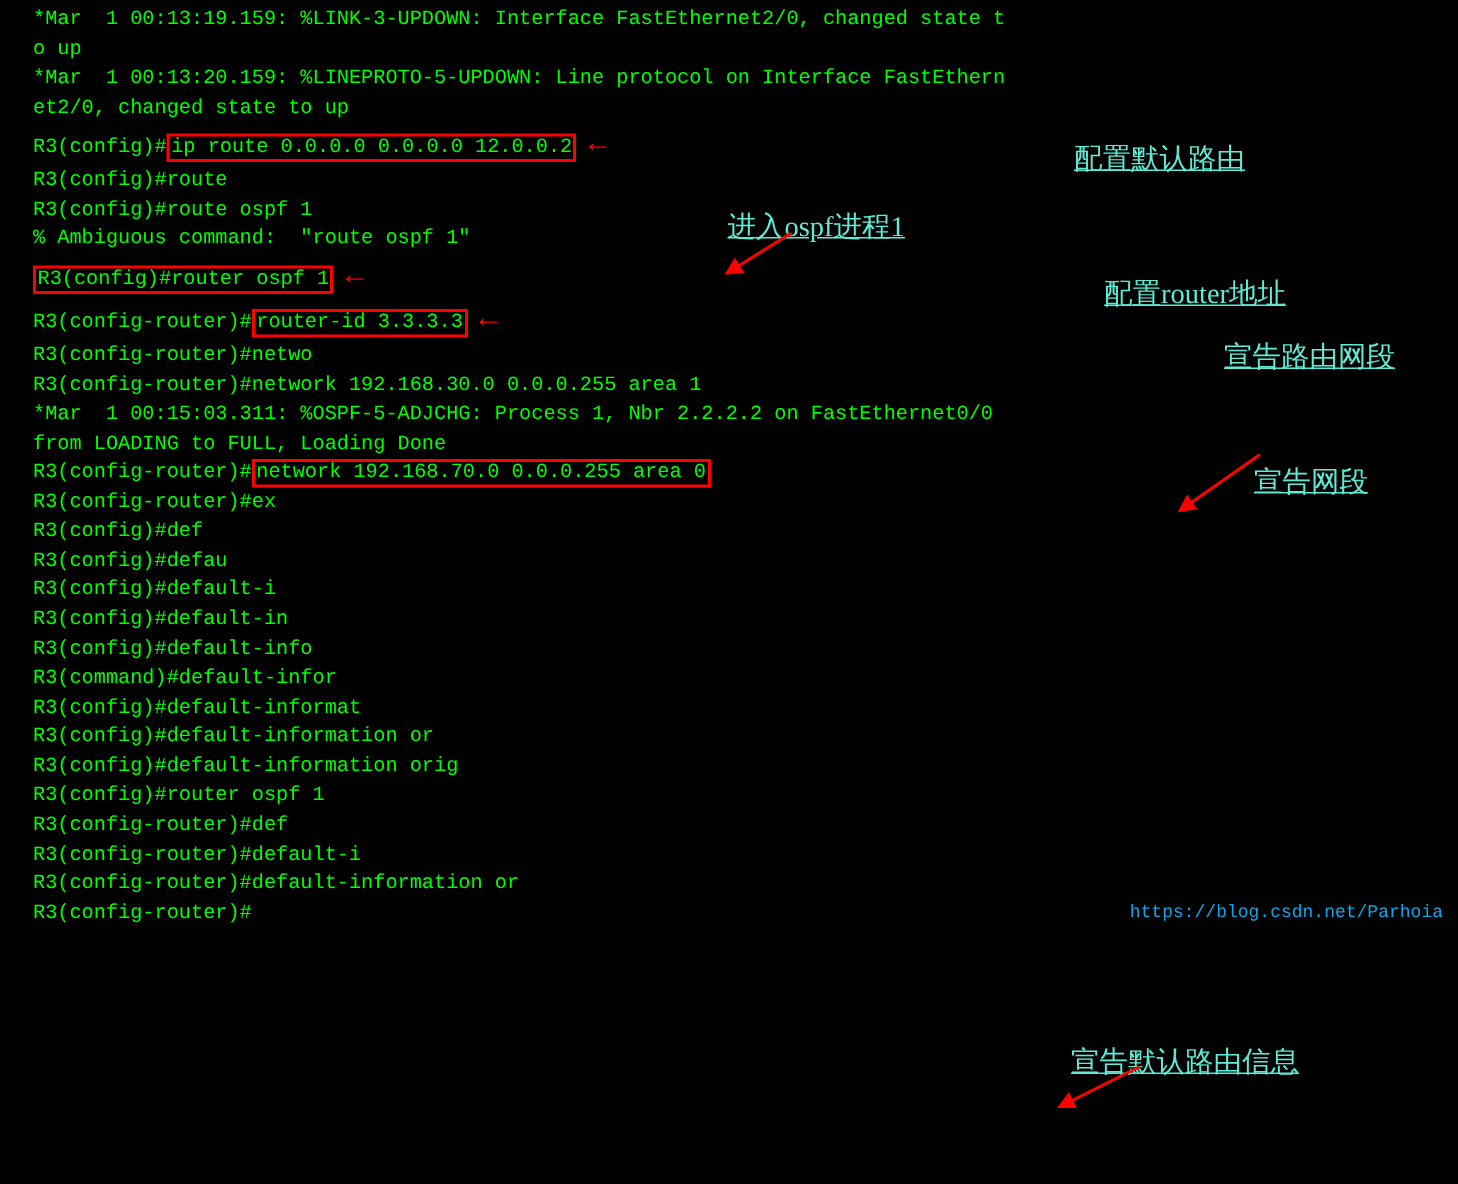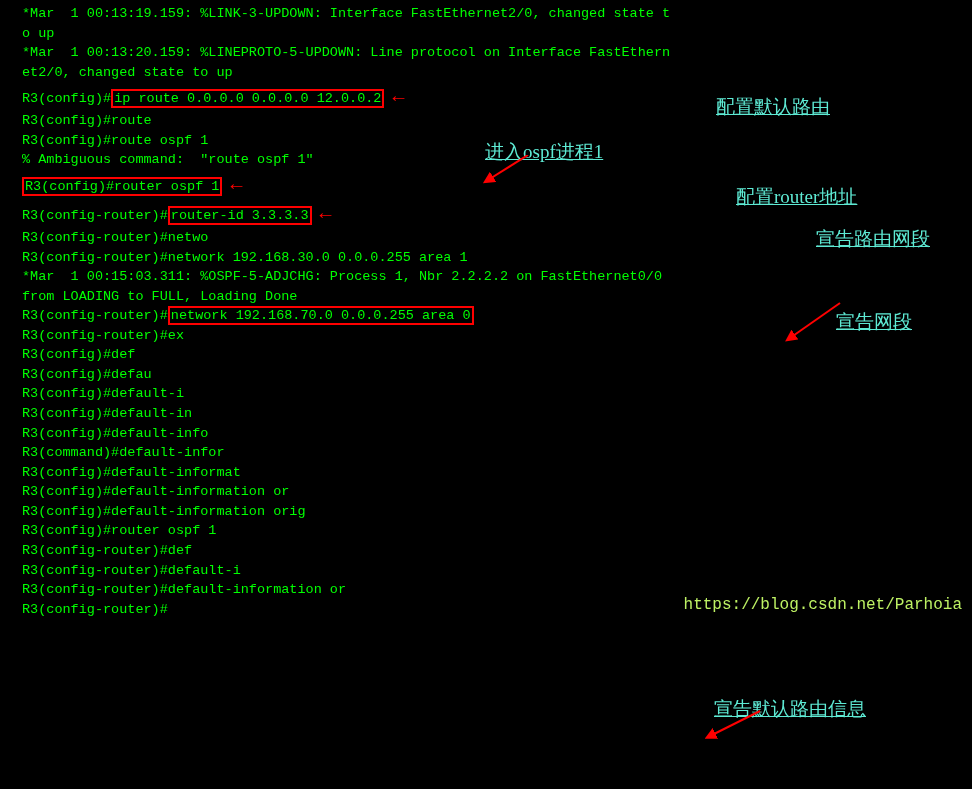--- a/index.html
+++ b/index.html
@@ -32,22 +32,22 @@
       color: #5eead4;
       font-size: 19px;
       font-family: 'SimSun', 'STSong', serif;
       white-space: nowrap;
       text-decoration: underline;
     }
     .url-text {
       position: absolute;
       bottom: 6px;
       right: 10px;
-      color: #bef264;
-      font-size: 16px;
+      color: #0ea5e9;
+      font-size: 12px;
     }
   </style>
 </head>
 <body>
 
 <div class="terminal">
 
   <span class="line">*Mar  1 00:13:19.159: %LINK-3-UPDOWN: Interface FastEthernet2/0, changed state t</span>
 
   <span class="line">o up</span>

